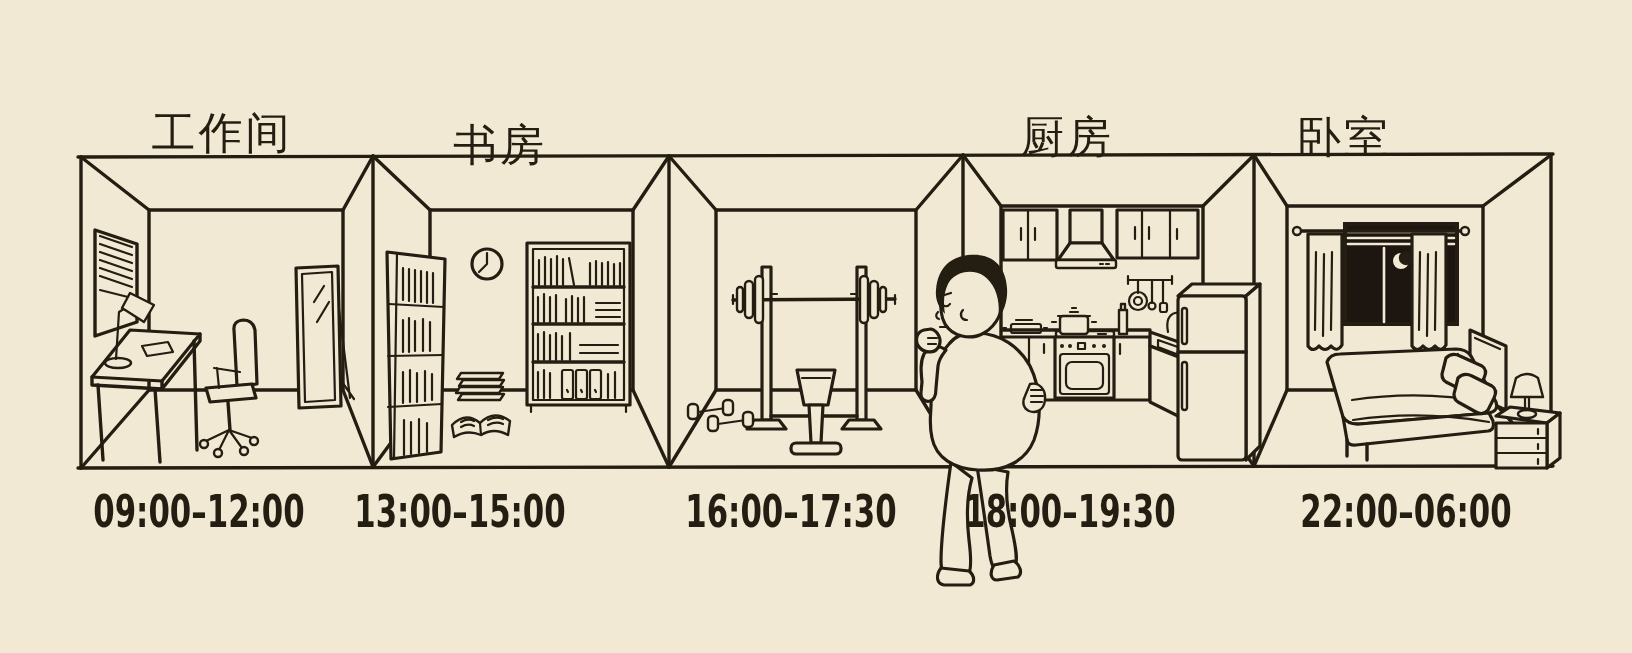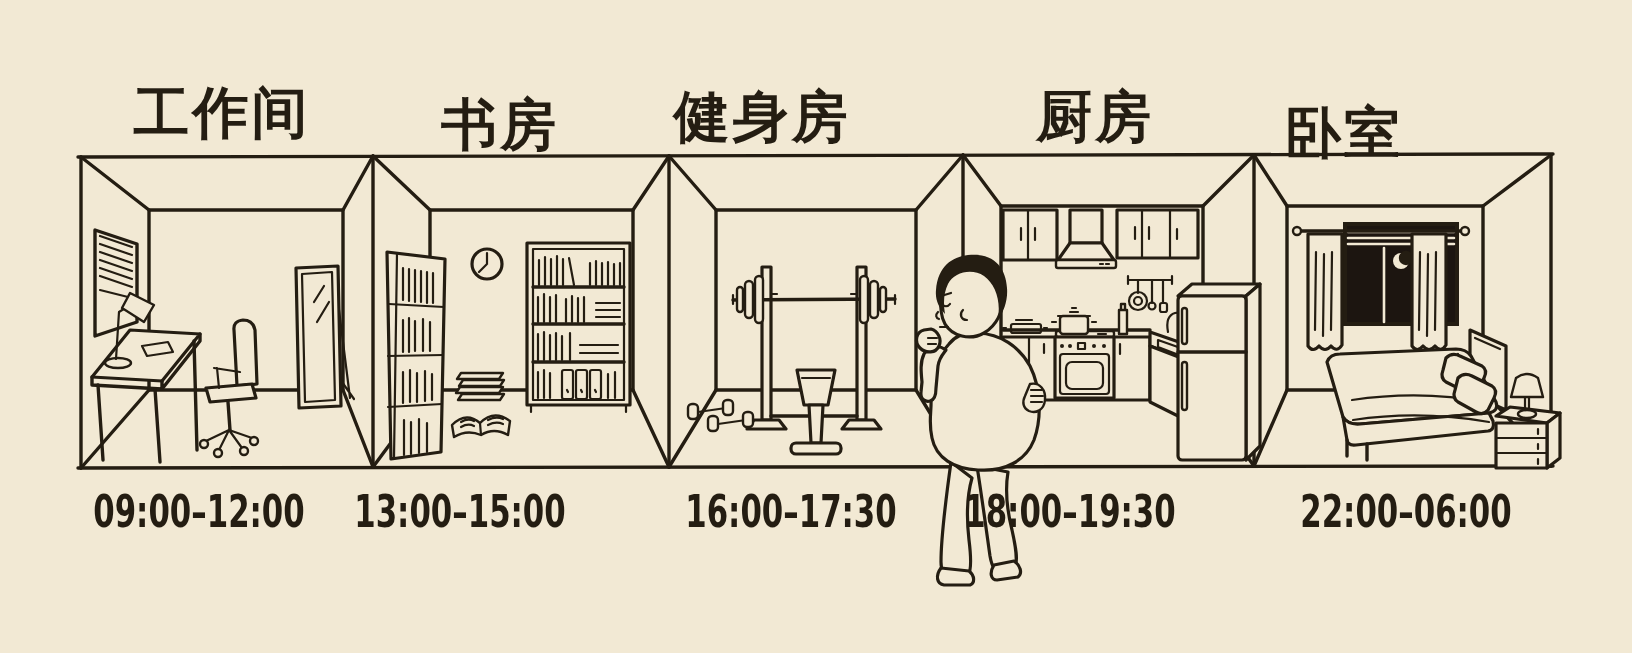--- a/index.html
+++ b/index.html
@@ -1,19 +1,19 @@
 <!DOCTYPE html>
 <html><head>
 <meta charset="utf-8">
 <style>
   html,body{margin:0;padding:0;background:#f2e9d4;}
   .stage{position:relative;width:1632px;height:653px;background:#f2e9d4;overflow:hidden;
          font-family:"DejaVu Sans",sans-serif;color:#241d12;}
-  .room-label{position:absolute;transform:translateX(-50%);font-size:56px;font-weight:700;
-              letter-spacing:3px;white-space:nowrap;}
+  .room-label{position:absolute;transform:translateX(-50%);font-size:44px;font-weight:400;
+              letter-spacing:3px;white-space:nowrap;margin-top:28px;}
   .time-label{position:absolute;transform:translateX(-50%) scaleX(0.70);transform-origin:center top;
               font-size:44px;font-weight:700;letter-spacing:0px;white-space:nowrap;}
   svg{position:absolute;left:0;top:0;}
   .s  {stroke:#241d12;stroke-width:3.4;fill:none;stroke-linecap:round;stroke-linejoin:round;}
   .s2 {stroke:#241d12;stroke-width:2.2;fill:none;stroke-linecap:round;stroke-linejoin:round;}
   .sf {stroke:#241d12;stroke-width:3.2;fill:#f2e9d4;stroke-linecap:round;stroke-linejoin:round;}
   .sf2{stroke:#241d12;stroke-width:2.4;fill:#f2e9d4;stroke-linecap:round;stroke-linejoin:round;}
   .dk {fill:#241d12;stroke:none;}
   .wdk{fill:#1c1510;stroke:#241d12;stroke-width:4;}
   .cr {stroke:#f2e9d4;stroke-width:2.6;fill:none;stroke-linecap:round;}
@@ -289,23 +289,22 @@
         <path class="s2" d="M963,310 C959,314 961,320 967,320"></path>
       </g>
       <path class="sf" d="M946,350 C938,344 928,346 924,354 C920,362 921,372 922,382 L921,392 C920,400 926,402 930,401 C935,400 936,394 936,388 L938,366 C939,358 943,354 946,350 Z"></path>
       <path class="sf" d="M924,330 C916,332 914,342 920,348 C926,354 936,353 939,346 C942,339 938,331 931,329 Z"></path>
       <path class="s2" d="M928,338 H937 M928,344 H936"></path>
     </g>
   </svg>
 
   <div class="room-label" style="left:222px;top:76px">工作间</div>
   <div class="room-label" style="left:500px;top:88px">书房</div>
-  <div class="room-label" style="left:762px;top:80px">健身房</div>
-  <div class="room-label" style="left:1095px;top:80px">厨房</div>
-  <div class="room-label" style="left:1344px;top:96px">卧室</div>
+  <div class="room-label" style="left:1067px;top:80px">厨房</div>
+  <div class="room-label" style="left:1344px;top:80px">卧室</div>
 
   <div class="time-label" style="left:199px;top:486px">09:00–12:00</div>
   <div class="time-label" style="left:460px;top:486px">13:00–15:00</div>
   <div class="time-label" style="left:791px;top:486px">16:00–17:30</div>
   <div class="time-label" style="left:1070px;top:486px">18:00–19:30</div>
   <div class="time-label" style="left:1406px;top:486px">22:00–06:00</div>
 
 </div>
 
 </body></html>

